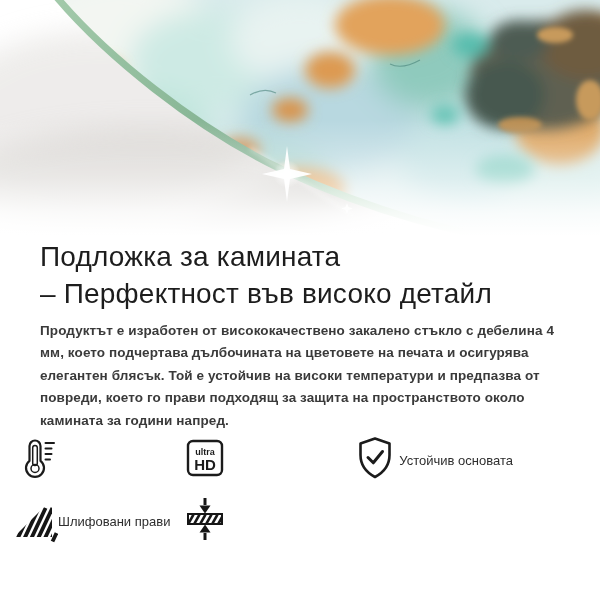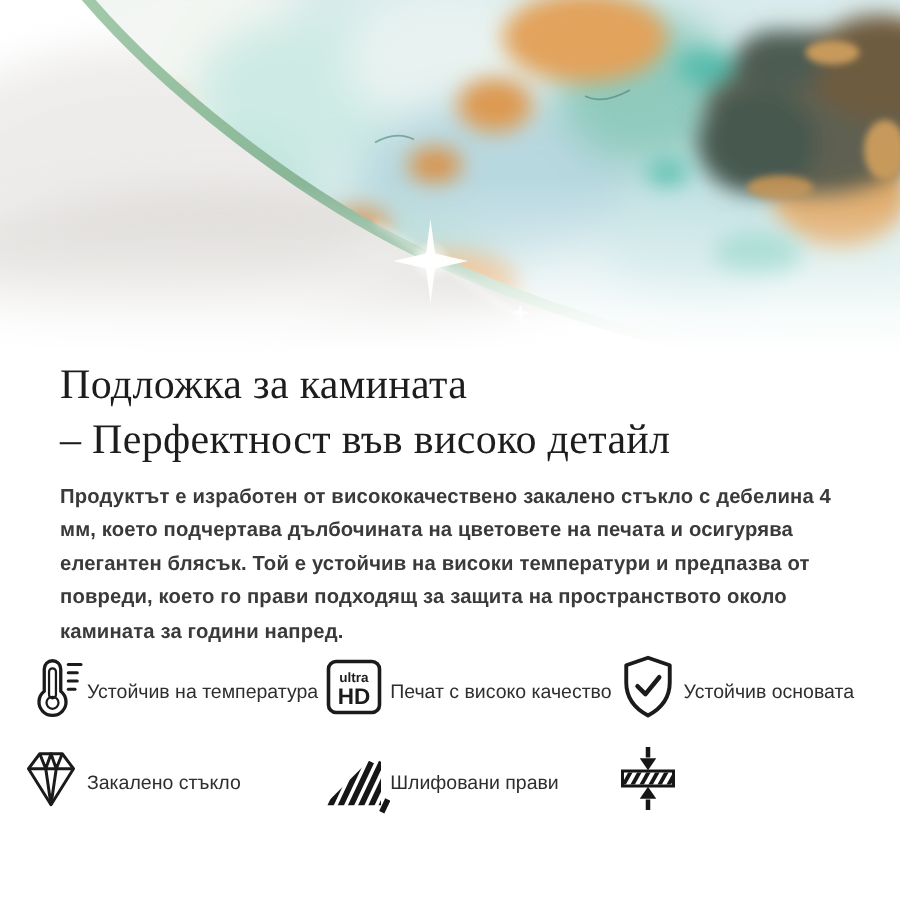--- a/index.html
+++ b/index.html
@@ -4,21 +4,21 @@
 <style>
   html,body{margin:0;padding:0;background:#ffffff;}
   body{width:600px;height:600px;overflow:hidden;
        font-family:"Liberation Sans","DejaVu Sans",sans-serif;
        -webkit-font-smoothing:antialiased;}
   .page{position:relative;width:600px;height:600px;background:#ffffff;}
   .hero{position:relative;width:600px;height:236px;overflow:hidden;}
   .hero svg{display:block;}
   h1.title{
     margin:2px 40px 0 40px;
-    font-family:Liberation Serif, serif;
+    font-family:Liberation Sans, sans-serif;
     font-weight:400;
     font-size:28px;
     line-height:37px;
     color:#1d1d1d;
     letter-spacing:0.2px;
   }
   p.desc{
     margin:8px 36px 0 40px;
     width:524px;
     font-size:13.5px;
@@ -163,57 +163,42 @@
           <rect x="22.7" y="11.5" width="4.6" height="20" rx="2.3" fill="none" stroke="#1b1b1b" stroke-width="1.5"></rect>
           <circle cx="25" cy="34.5" r="4" fill="none" stroke="#1b1b1b" stroke-width="1.5"></circle>
           <g stroke="#1b1b1b" stroke-width="2" stroke-linecap="round">
             <line x1="35.5" y1="9" x2="44" y2="9"></line>
             <line x1="35.5" y1="14.5" x2="41.5" y2="14.5"></line>
             <line x1="35.5" y1="20" x2="41.5" y2="20"></line>
             <line x1="35.5" y1="25.5" x2="40" y2="25.5"></line>
           </g>
         </svg>
       </div>
-      <div class="label">Устойчив на температура</div>
     </div>
 
     <div class="feature">
       <div class="icon-slot">
         <svg width="48" height="48" viewBox="0 0 48 48">
           <rect x="7" y="7" width="34" height="34" rx="5" fill="none" stroke="#1b1b1b" stroke-width="2.4"></rect>
           <text x="24" y="20.5" text-anchor="middle" font-family="Liberation Sans, sans-serif" font-size="9" font-weight="700" fill="#1b1b1b">ultra</text>
           <text x="24" y="35.5" text-anchor="middle" font-family="Liberation Sans, sans-serif" font-size="15" font-weight="700" fill="#1b1b1b">HD</text>
         </svg>
       </div>
-      <div class="label">Печат с високо качество</div>
     </div>
 
     <div class="feature">
       <div class="icon-slot">
         <svg width="48" height="48" viewBox="0 0 48 48">
           <path d="M24,4.5 L38.5,9.5 V21 C38.5,31.5 32.5,38.5 24,43 C15.5,38.5 9.5,31.5 9.5,21 V9.5 Z" fill="none" stroke="#1b1b1b" stroke-width="2.6" stroke-linejoin="round"></path>
           <path d="M17,23.5 L22.3,28.8 L31.5,17.5" fill="none" stroke="#1b1b1b" stroke-width="3" stroke-linecap="round" stroke-linejoin="round"></path>
         </svg>
       </div>
       <div class="label">Устойчив основата</div>
     </div>
 
-    <div class="feature">
-      <div class="icon-slot">
-        <svg width="48" height="48" viewBox="0 0 48 48">
-          <g fill="none" stroke="#1b1b1b" stroke-width="2" stroke-linejoin="round">
-            <path d="M9,17.5 L16.5,7.5 H31.5 L39,17.5 L24,41.5 Z"></path>
-            <path d="M9,17.5 H39"></path>
-            <path d="M16.5,7.5 L20.5,17.5 L24,7.5 L27.5,17.5 L31.5,7.5"></path>
-            <path d="M20.5,17.5 L24,41.5 M27.5,17.5 L24,41.5"></path>
-          </g>
-        </svg>
-      </div>
-      <div class="label">Закалено стъкло</div>
-    </div>
 
     <div class="feature">
       <div class="icon-slot">
         <svg width="48" height="48" viewBox="0 0 48 48">
           <defs>
               <clipPath id="triClip">
                 <path d="M4,42 L42,42 L42,4 Z"></path>
               </clipPath>
             </defs>
           <g clip-path="url(#triClip)" stroke="#161616" stroke-width="3.8">

